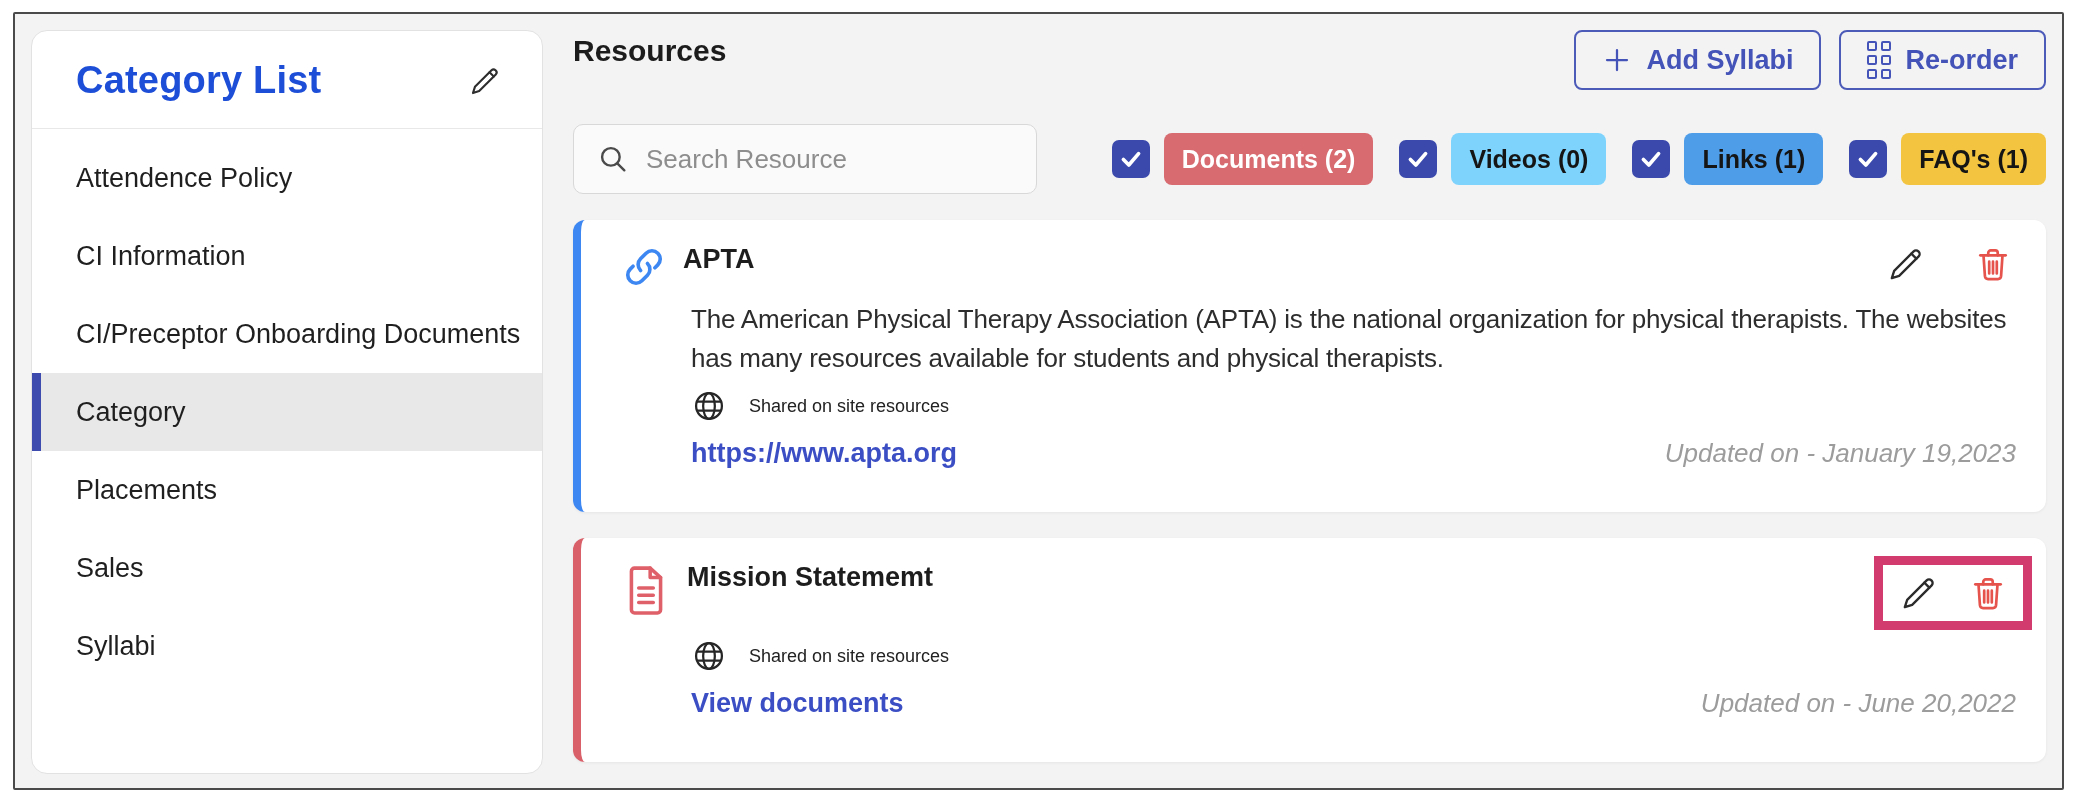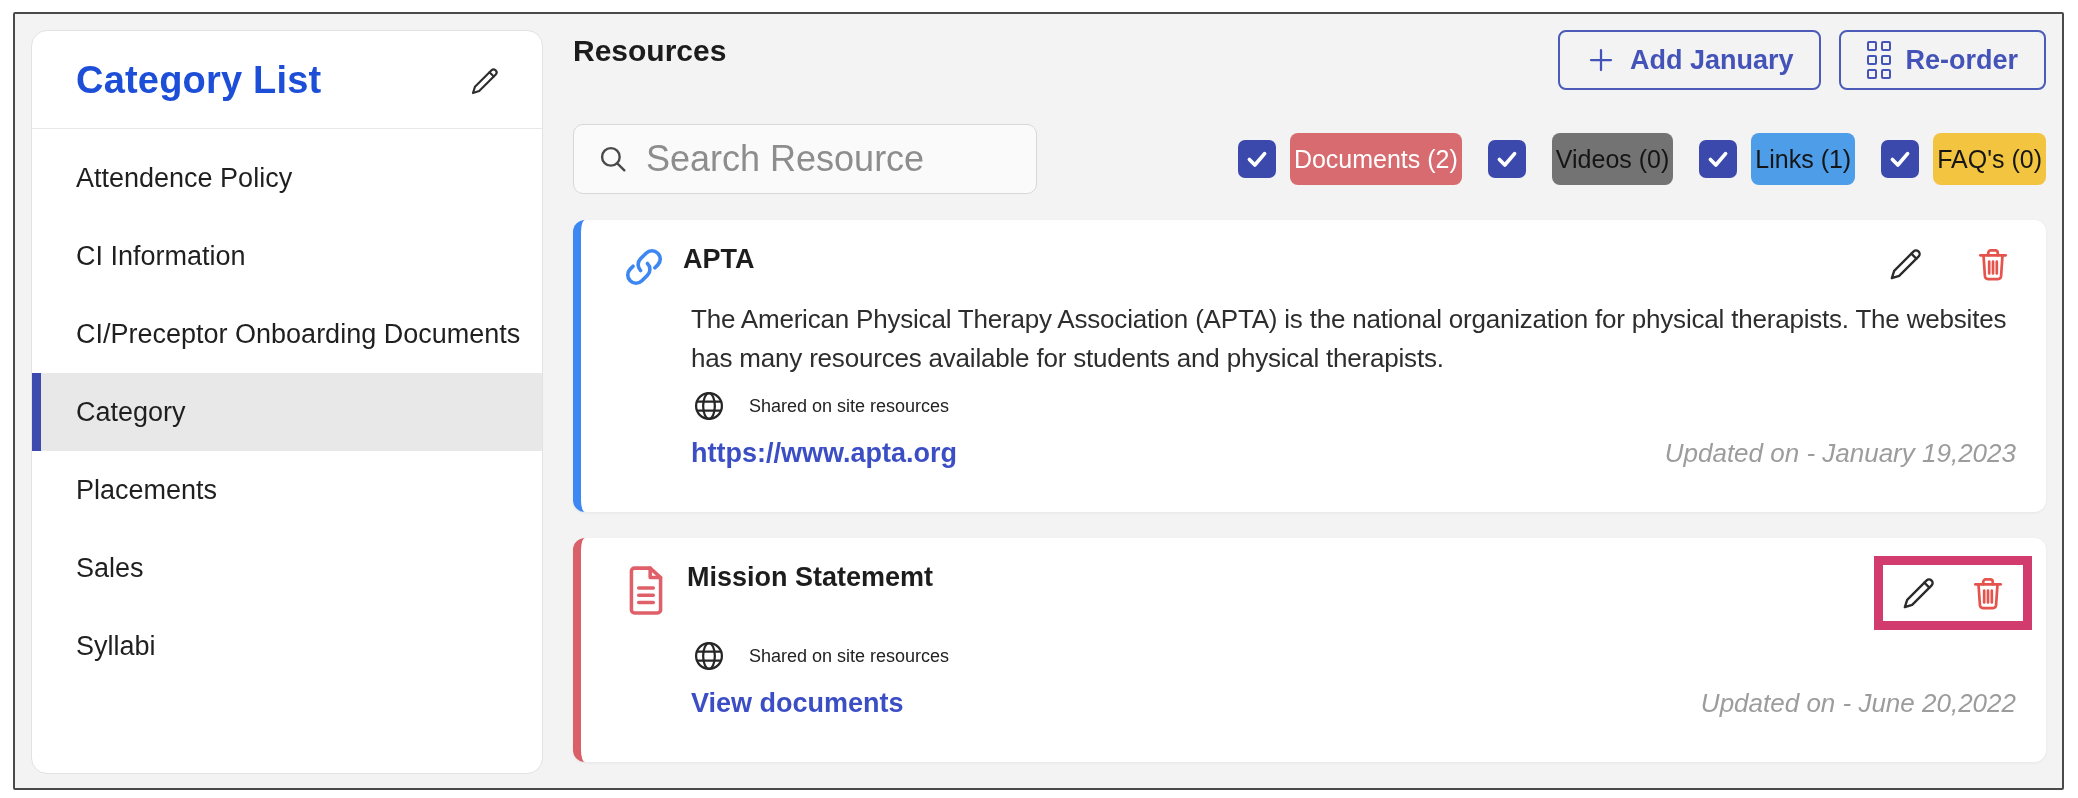--- a/index.html
+++ b/index.html
@@ -32,31 +32,31 @@
   .btn { display: flex; align-items: center; gap: 14px; height: 60px; padding: 0 26px;
     border: 2px solid #4c5ab8; border-radius: 8px; background: transparent;
     font-family: inherit; font-size: 27px; font-weight: 700; color: #4353b8; cursor: pointer; }
   .grid-icon { display: grid; grid-template-columns: 10px 10px; grid-auto-rows: 10px; gap: 4px; }
   .grid-icon i { border: 2.5px solid #4353b8; border-radius: 2px; }
 
   .toolbar { display: flex; justify-content: space-between; align-items: center; margin-top: 34px; }
   .search { width: 464px; height: 70px; background: #fafafa; border: 1.5px solid #d8d8d8;
     border-radius: 10px; display: flex; align-items: center; padding: 0 22px; gap: 16px; }
   .search input { flex: 1; border: none; outline: none; background: transparent;
-    font-family: inherit; font-size: 36px; color: #a21caf; }
+    font-family: inherit; font-size: 26px; color: #a21caf; }
   .search input::placeholder { color: #8d8d8d; }
 
   .filters { display: flex; align-items: center; gap: 26px; }
   .filter-group { display: flex; align-items: center; gap: 14px; }
   .checkbox { width: 38px; height: 38px; border-radius: 7px; background: #3b49ac;
     display: flex; align-items: center; justify-content: center; cursor: pointer; }
-  .badge { height: 52px; display: flex; align-items: center; padding: 0 4px;
-    border-radius: 8px; font-size: 25px; font-weight: 400; cursor: pointer; white-space: nowrap; }
+  .badge { height: 52px; display: flex; align-items: center; padding: 0 18px;
+    border-radius: 8px; font-size: 25px; font-weight: 700; cursor: pointer; white-space: nowrap; }
   .badge-docs  { background: #d76b6f; color: #ffffff; }
-  .badge-videos{ background: #737373; color: #151515; margin-left: 12px; }
+  .badge-videos{ background: #7dd3fc; color: #151515; }
   .badge-links { background: #4e9de9; color: #151515; }
   .badge-faqs  { background: #f2c43f; color: #151515; }
 
   .cards { margin-top: 26px; display: flex; flex-direction: column; gap: 26px; }
   .card { position: relative; background: #fff; border-radius: 12px;
     box-shadow: 0 1px 3px rgba(0,0,0,.06); padding: 24px 30px 24px 40px; }
   .card-link { border-left: 8px solid #3d87f2; height: 292px; }
   .card-doc  { border-left: 8px solid #d95f68; height: 224px; }
 
   .card-head { display: flex; align-items: flex-start; gap: 16px; }
@@ -122,21 +122,21 @@
 
     <div class="main-header">
       <h1 class="page-title">Resources</h1>
       <div class="header-actions">
         <button class="btn">
           <span class="icon-btn">
             <svg width="30" height="30" viewBox="0 0 24 24" fill="none" stroke="#4353b8" stroke-width="1.8" stroke-linecap="round">
               <path d="M12 4 v16 M4 12 h16"></path>
             </svg>
           </span>
-          <span>Add January</span>
+          <span>Add Syllabi</span>
         </button>
         <button class="btn">
           <span class="grid-icon">
             <i></i>
               <i></i>
               <i></i>
               <i></i>
               <i></i>
               <i></i>
           </span>
@@ -180,21 +180,21 @@
               </svg>
           </span>
           <span class="badge badge-links">Links (1)</span>
         </div>
         <div class="filter-group">
           <span class="checkbox">
             <svg width="26" height="26" viewBox="0 0 24 24" fill="none" stroke="#fff" stroke-width="3.4" stroke-linecap="round" stroke-linejoin="round">
                 <path d="M5 12.5 L10 17.5 L19 7"></path>
               </svg>
           </span>
-          <span class="badge badge-faqs">FAQ's (0)</span>
+          <span class="badge badge-faqs">FAQ's (1)</span>
         </div>
       </div>
     </div>
 
     <section class="cards">
 
       <article class="card card-link">
         <div class="card-actions">
           <span class="icon-btn">
             <svg width="40" height="40" viewBox="0 0 24 24" fill="none" stroke="#2b2b2b" stroke-width="1.4" stroke-linejoin="round" stroke-linecap="round">

